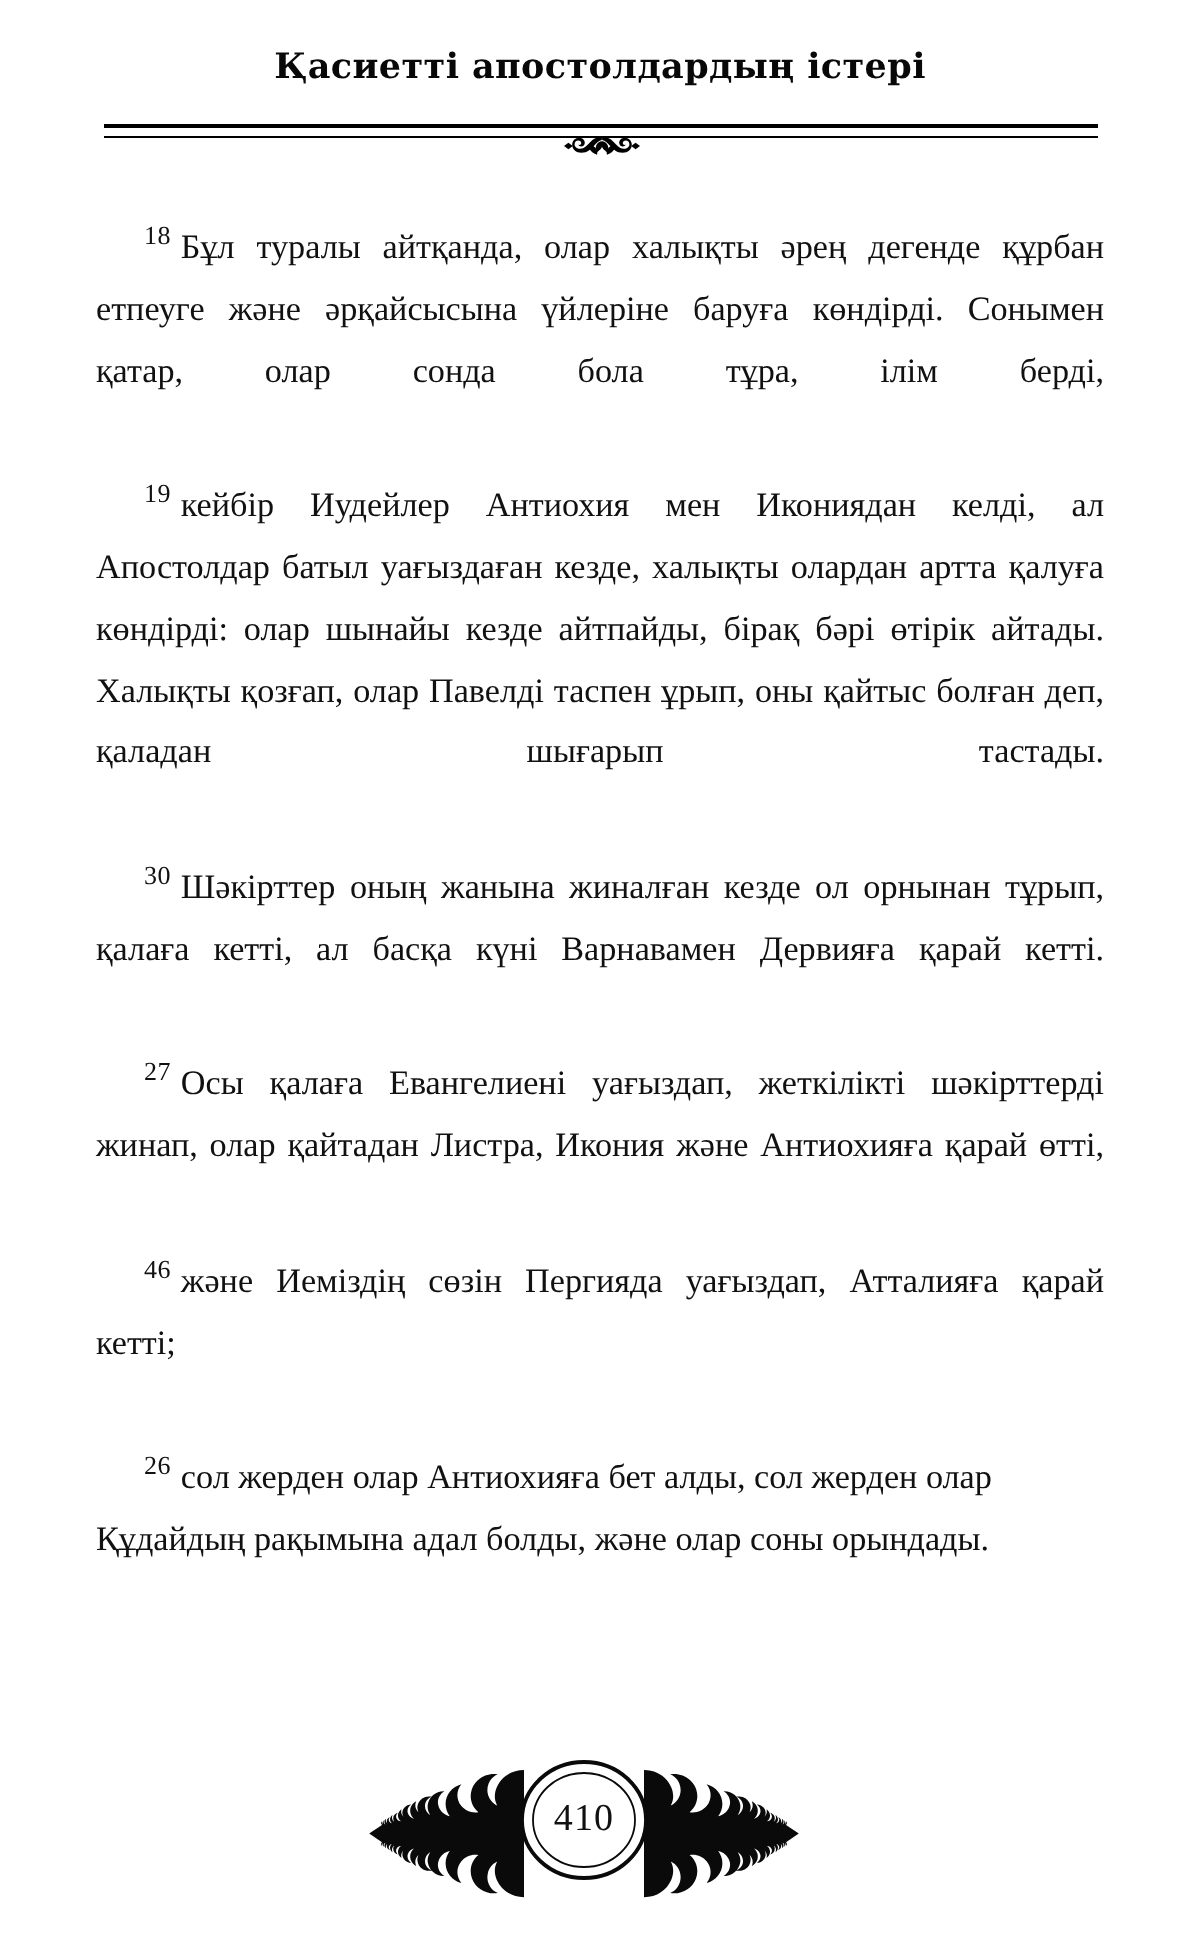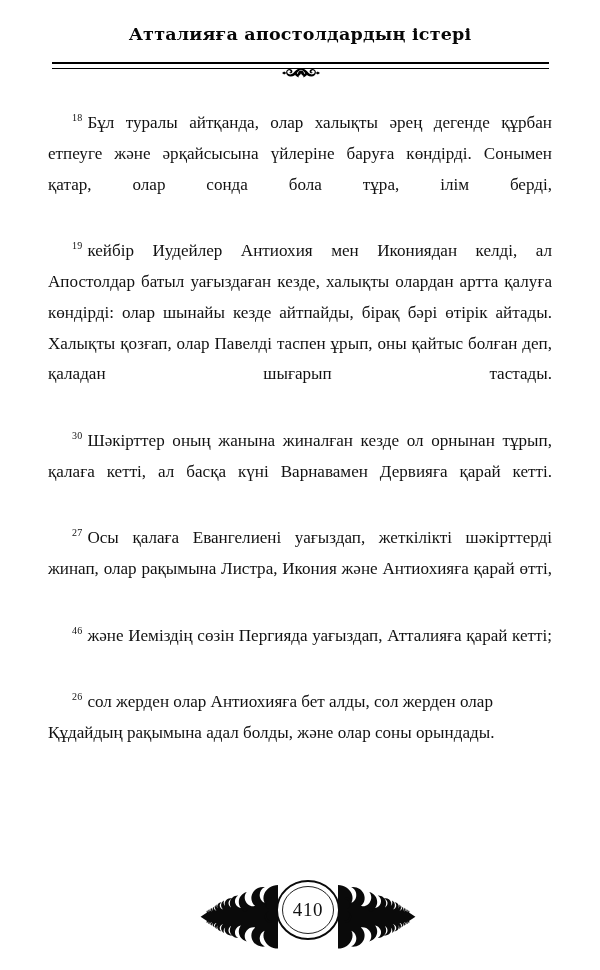--- a/index.html
+++ b/index.html
@@ -79,36 +79,36 @@
     margin: 0;
     text-indent: 24px;
     color: #111111;
     -webkit-hyphens: none;
     hyphens: none;
   }
   .verse:last-child {
     text-align: left;
   }
   .verse .vnum {
-    font-size: 10px;
+    font-size: 13px;
     vertical-align: 7px;
     letter-spacing: 0.2px;
     padding-right: 5px;
   }
   
   .verse::after {
     content: "";
     display: inline-block;
     width: 100%;
   }
 
   
   .page-footer {
     position: absolute;
-    left: 16px;
+    left: 0;
     top: 868px;
     width: 584px;
     height: 84px;
   }
   .footer-ornament {
     position: absolute;
     left: 50%;
     top: 0;
     transform: translateX(-50%);
     width: 232px;
@@ -123,21 +123,21 @@
     text-align: center;
     font-size: 19px;
     letter-spacing: 0.6px;
     color: #111111;
   }
 </style>
 </head>
 <body>
 
 <div class="page-header">
-  <div class="title">Атталияға апостолдардың істері</div>
+  <div class="title">Қасиетті апостолдардың істері</div>
 </div>
 
 <div class="header-rule">
   <div class="rule-thick"></div>
   <div class="rule-thin"></div>
   <div class="rule-flourish">
     <svg viewBox="0 0 96 16" width="96" height="16" aria-hidden="true">
       <g fill="#000000">
 
         <path d="M48 3.4c-2.9 0-4.6 1.3-6.1 2.9-1.5 1.6-2.7 3.1-4.8 3.1-1.7 0-2.8-1-2.8-2.3 0-1.1.8-1.9 1.8-1.9.9 0 1.5.6 1.5 1.3 0 .6-.4 1-.9 1-.2 0-.4-.1-.5-.2.1.6.7 1 1.4 1 1 0 1.8-.8 1.8-1.9 0-1.4-1.2-2.5-2.8-2.5-2 0-3.5 1.5-3.5 3.5 0 2.3 1.9 4 4.6 4 3 0 4.8-1.8 6.3-3.5 1.3-1.5 2.4-2.7 3.9-2.9z"></path>
@@ -162,21 +162,21 @@
 
   <p class="verse">
     <span class="vnum">19</span><span>кейбір Иудейлер Антиохия мен Икониядан келді, ал Апостолдар батыл уағыздаған кезде, халықты олардан артта қалуға көндірді: олар шынайы кезде айтпайды, бірақ бәрі өтірік айтады. Халықты қозғап, олар Павелді таспен ұрып, оны қайтыс болған деп, қаладан шығарып тастады.</span>
   </p>
 
   <p class="verse">
     <span class="vnum">30</span><span>Шәкірттер оның жанына жиналған кезде ол орнынан тұрып, қалаға кетті, ал басқа күні Варнавамен Дервияға қарай кетті.</span>
   </p>
 
   <p class="verse">
-    <span class="vnum">27</span><span>Осы қалаға Евангелиені уағыздап, жеткілікті шәкірттерді жинап, олар рақымына Листра, Икония және Антиохияға қарай өтті,</span>
+    <span class="vnum">27</span><span>Осы қалаға Евангелиені уағыздап, жеткілікті шәкірттерді жинап, олар қайтадан Листра, Икония және Антиохияға қарай өтті,</span>
   </p>
 
 
 
 
   <p class="verse">
     <span class="vnum">46</span><span>және Иеміздің сөзін Пергияда уағыздап, Атталияға қарай кетті;</span>
   </p>
 
   <p class="verse">

